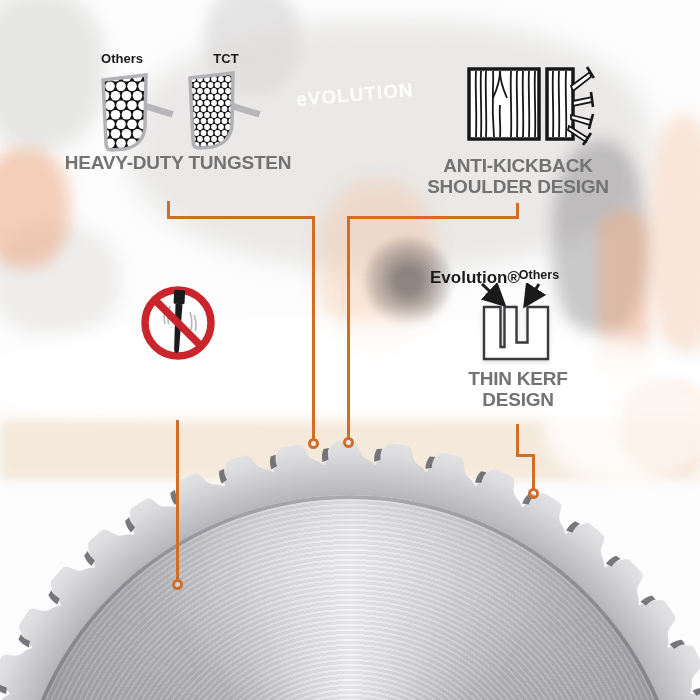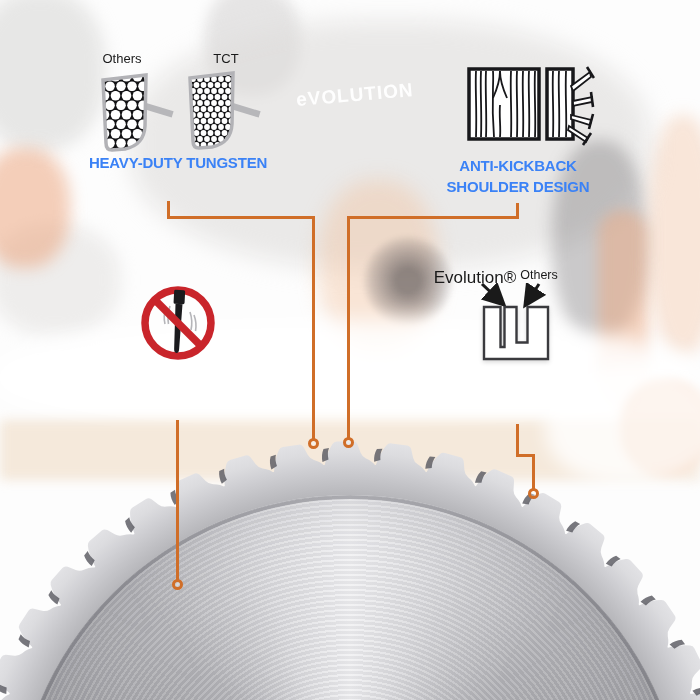--- a/index.html
+++ b/index.html
@@ -38,29 +38,29 @@
       conic-gradient(from 0deg at 50% 50%,
         #f1f1f3 0deg,#dadadd 18deg,#b3b3b7 45deg,#a3a3a7 70deg,#afafb3 95deg,
         #a7a7ab 130deg,#c9c9cc 160deg,#d6d6d9 180deg,#cccccf 200deg,#a6a6aa 235deg,
         #ababaf 265deg,#a2a2a6 290deg,#b4b4b8 318deg,#dcdcdf 342deg,#f1f1f3 360deg);
     box-shadow: inset 0 0 0 4px rgba(105,105,112,.4), inset 0 0 60px rgba(90,90,100,.2);
   }
   .blade-wash{position:absolute;left:545px;top:365px;width:175px;height:120px;border-radius:45%;
     background:rgba(255,255,255,.8);filter:blur(9px);}
   
   .feat-title{
-    position:absolute;text-align:center;color:#3b82f6;font-weight:bold;
-    font-size:15px;line-height:21px;letter-spacing:-.2px;
+    position:absolute;text-align:center;color:#737373;font-weight:bold;
+    font-size:19px;line-height:21px;letter-spacing:-.2px;
   }
   .ft1{left:40px;top:152px;width:276px;}
   .ft2{left:390px;top:155px;width:256px;}
   .ft3{left:40px;top:371px;width:276px;}
   .ft4{left:390px;top:368px;width:256px;}
   .mini-label{
-    position:absolute;text-align:center;color:#1a1a1a;font-weight:normal;font-size:13px;
+    position:absolute;text-align:center;color:#1a1a1a;font-weight:bold;font-size:13px;
   }
   .lblOthers1{left:92px;top:51px;width:60px;}
   .lblTct1  {left:196px;top:51px;width:60px;}
   .lblEvo   {left:428px;top:268px;width:94px;font-size:17px;}
   .lblOthers2{left:509px;top:268px;width:60px;font-size:12.5px;}
   .icon{position:absolute;}
   
   .cl{position:absolute;background:#D06E28;}
   .ring{
     position:absolute;width:5px;height:5px;border:3px solid #D06E28;border-radius:50%;
@@ -229,20 +229,24 @@
       </marker>
     </defs>
     <line x1="42" y1="1" x2="60" y2="18" stroke="#1a1a1a" stroke-width="3" marker-end="url(#ah)"></line>
     <line x1="99" y1="1" x2="88" y2="18" stroke="#1a1a1a" stroke-width="3" marker-end="url(#ah)"></line>
   </svg>
 
   <svg class="icon" style="left:482px;top:305px;filter:drop-shadow(0 2px 2px rgba(0,0,0,.15));" width="68" height="56" viewBox="0 0 68 56">
     <path d="M2,2 L18.5,2 L18.5,42 L22.5,42 L22.5,2 L34.5,2 L34.5,37.5 L45.5,37.5 L45.5,2 L66,2 L66,54 L2,54 Z" fill="#ffffff" stroke="#3a3a3e" stroke-width="2.4"></path>
   </svg>
 
+  <div class="feat-title ft4">
+    <div>THIN KERF</div>
+    <div>DESIGN</div>
+  </div>
 
   <div>
     <div class="cl" style="left:167px;top:201px;width:3px;height:18px;"></div>
     <div class="cl" style="left:167px;top:216px;width:148px;height:3px;"></div>
     <div class="cl" style="left:312px;top:216px;width:3px;height:224px;"></div>
     <div class="ring" style="left:308px;top:438px;"></div>
   </div>
   <div>
     <div class="cl" style="left:516px;top:203px;width:3px;height:16px;"></div>
     <div class="cl" style="left:347px;top:216px;width:172px;height:3px;"></div>

